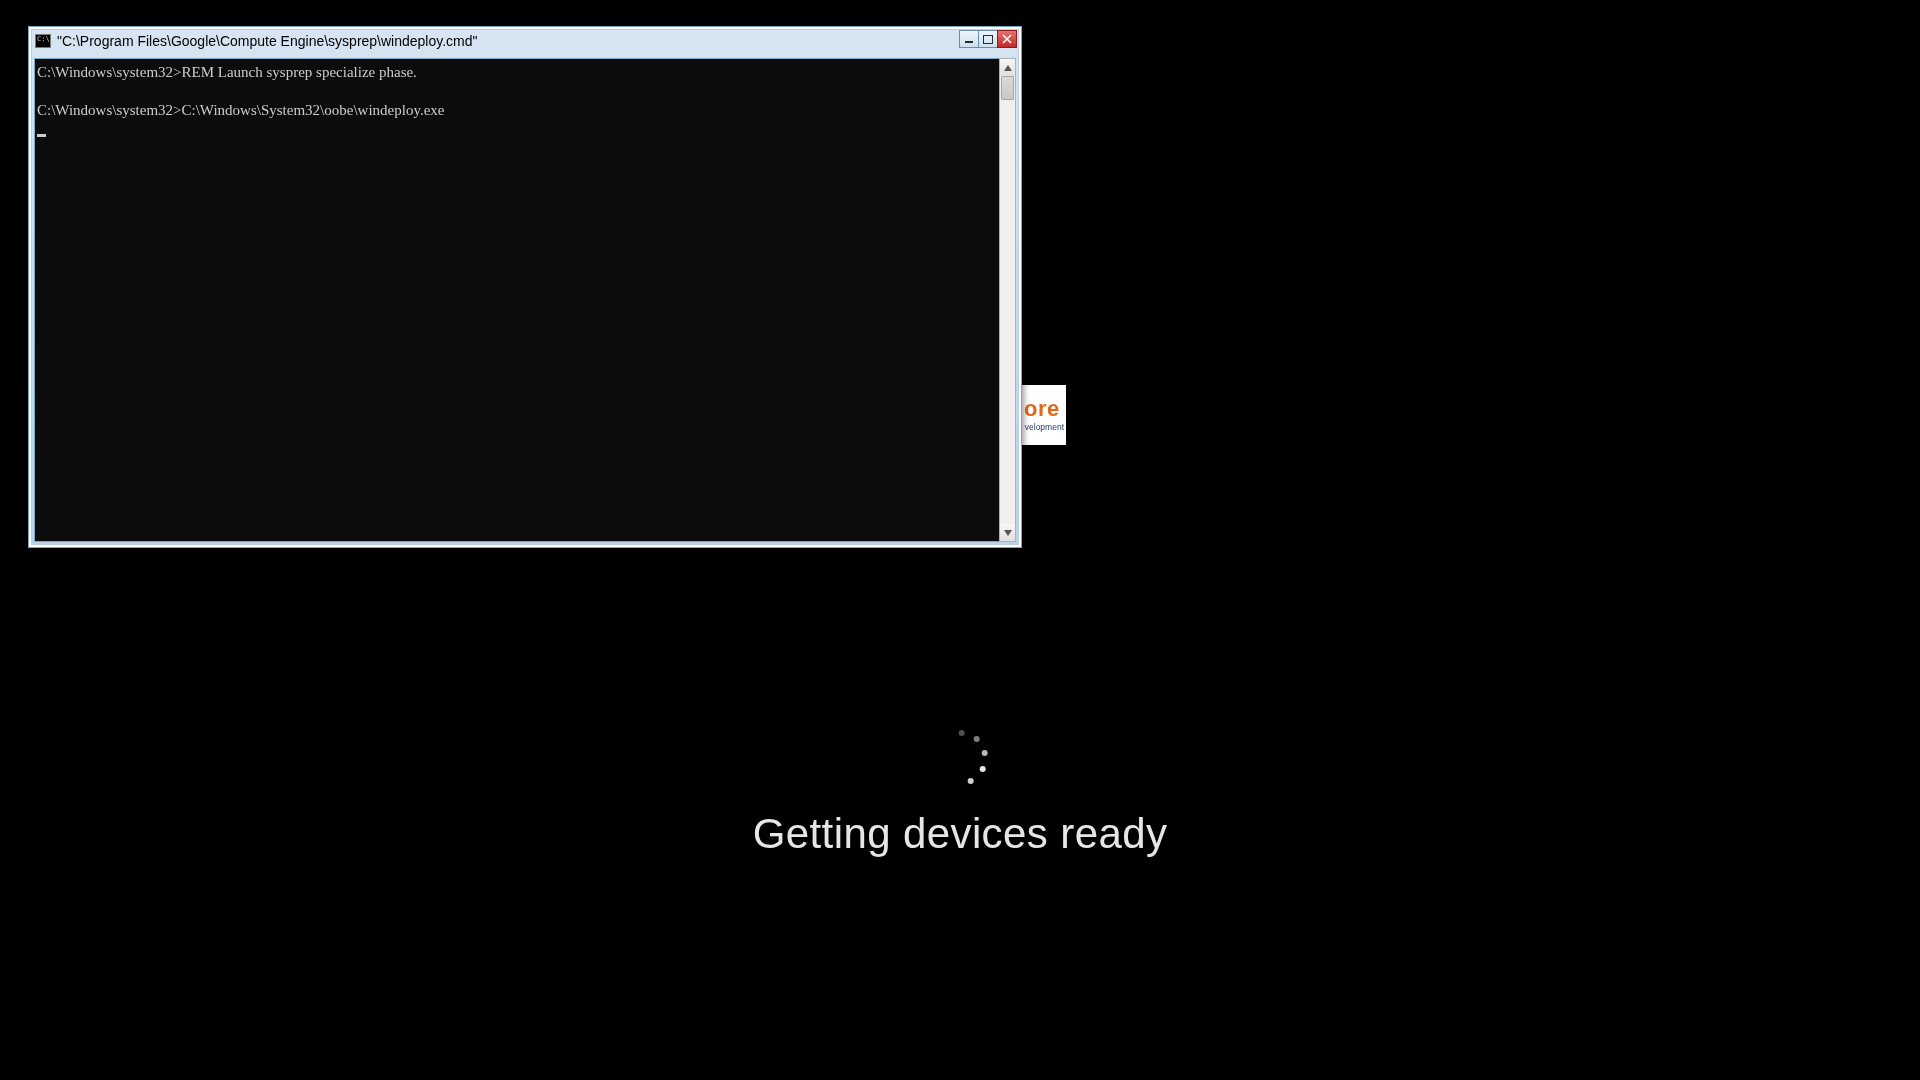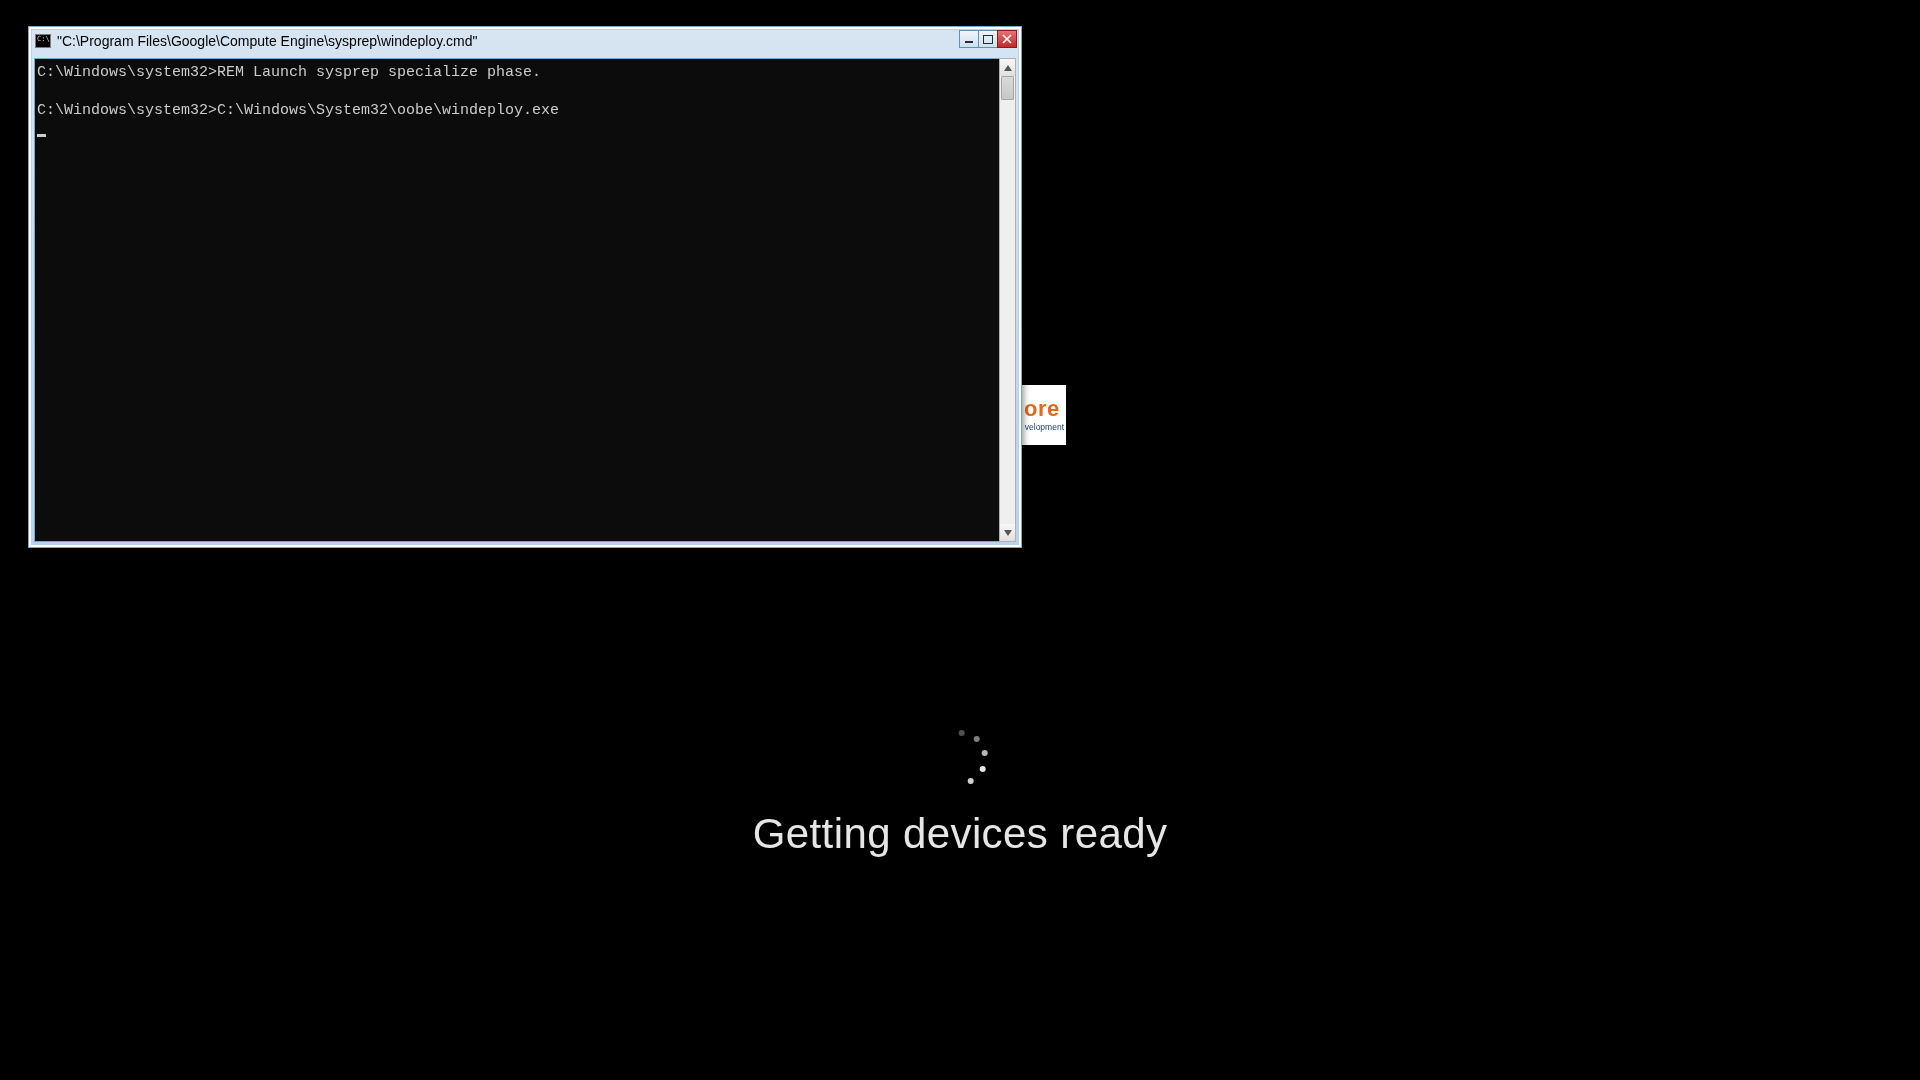--- a/index.html
+++ b/index.html
@@ -95,21 +95,21 @@
     .client-area {
       position: absolute;
       left: 5px; right: 5px; top: 31px; bottom: 5px;
       display: flex;
       z-index: 2;
     }
     .terminal {
       flex: 1;
       background: #0c0c0c;
       color: #cccccc;
-      font-family: Liberation Mono, monospace;
+      font-family: Liberation Serif, serif;
       font-size: 15px;
       line-height: 19px;
       padding: 4px 0 0 2px;
       white-space: pre;
       overflow: hidden;
       border: 1px solid #7ba7c7;
       border-right: none;
     }
     .cursor {
       display: inline-block;

